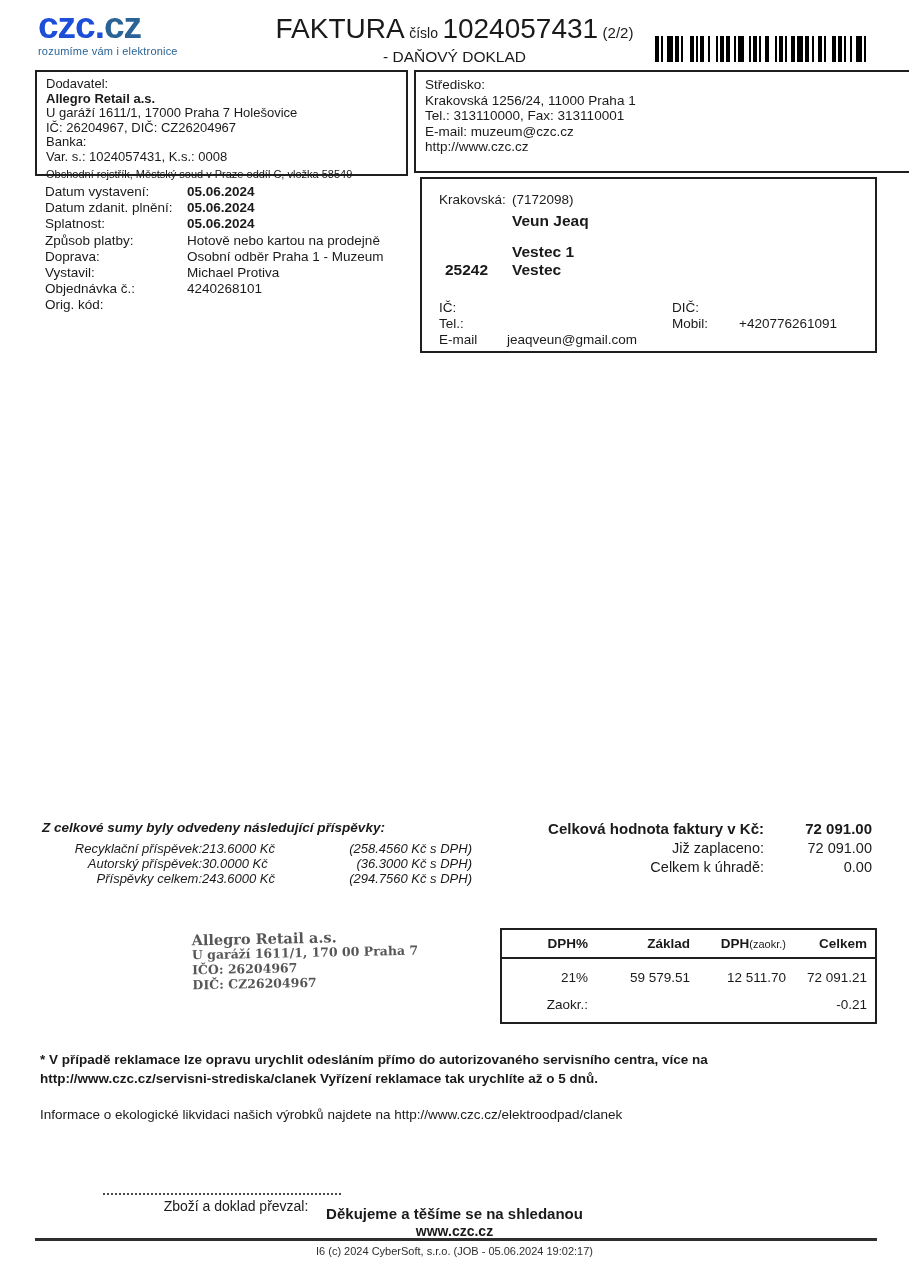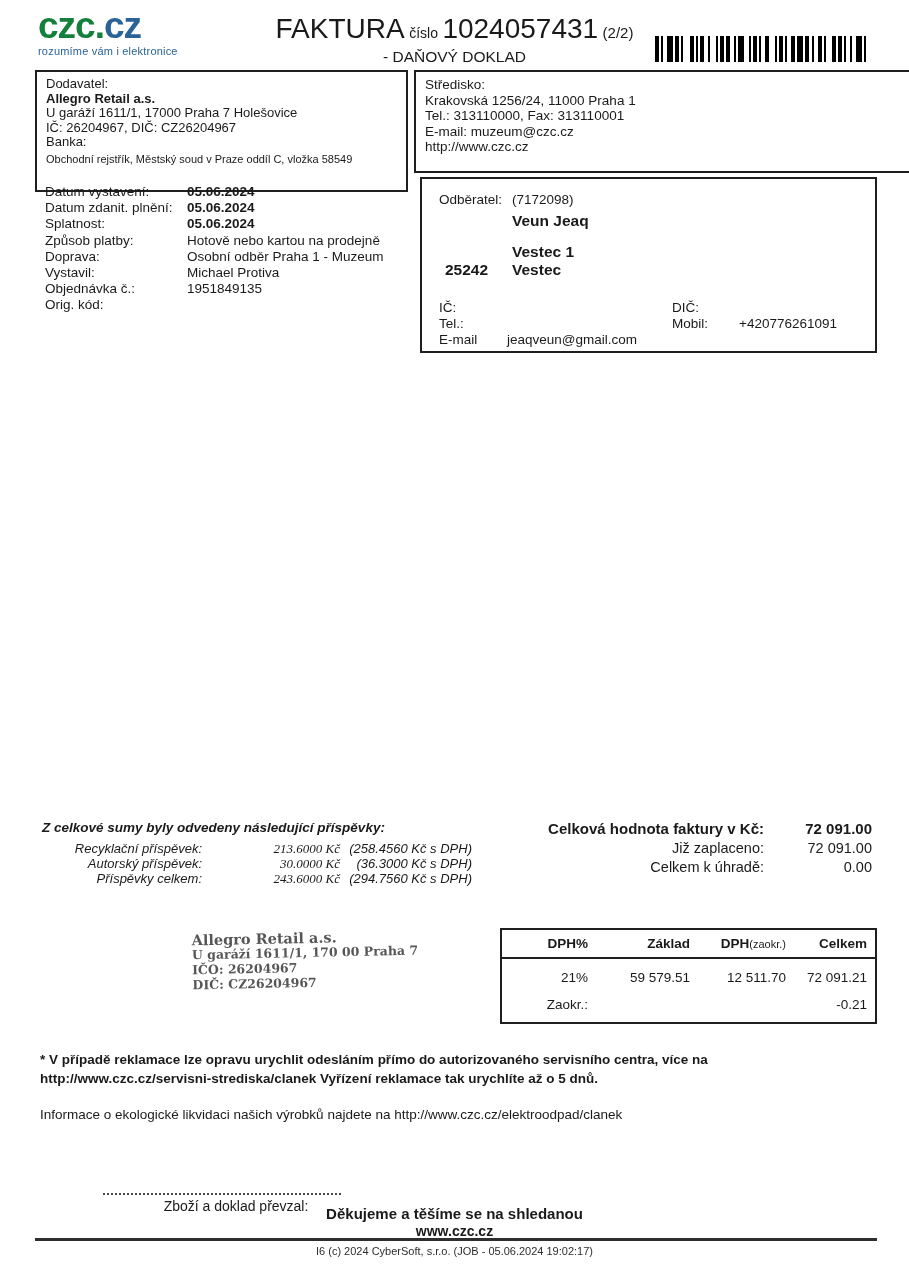--- a/index.html
+++ b/index.html
@@ -18,21 +18,21 @@
   .title-block{left:0;top:14px;width:909px;text-align:center;line-height:30px;}
   .title-big{font-size:28px;}
   .title-small{font-size:14px;}
   .title-num{font-size:28px;}
   .title-page{font-size:15px;}
   .subtitle{font-size:15.5px;line-height:18px;}
   .barcode{left:655px;top:36px;width:216px;height:26px;display:flex;align-items:stretch;}
   .barcode span{height:100%;}
 
   
-  .box-supplier{left:35px;top:70px;width:373px;height:122px;padding:5px 9px;font-size:13px;line-height:14.6px;}
+  .box-supplier{left:35px;top:70px;width:373px;height:106px;padding:5px 9px;font-size:13px;line-height:14.6px;}
   .box-branch{left:414px;top:70px;width:504px;height:103px;padding:5px 9px;font-size:13.5px;line-height:15.6px;}
   .registry{font-size:11px;margin-top:2px;}
 
   
   .details{left:45px;top:184px;width:370px;font-size:13.5px;line-height:16.2px;}
   .details .row{display:flex;}
   .details .lbl{width:142px;flex:0 0 142px;}
 
   
   .box-customer{left:420px;top:177px;width:457px;height:176px;font-size:13.5px;}
@@ -48,21 +48,21 @@
   .cust-mobil-lbl{left:250px;top:137px;}
   .cust-mobil{left:317px;top:137px;}
   .cust-email-lbl{left:17px;top:153px;}
   .cust-email{left:85px;top:153px;}
 
   
   .contrib{left:42px;top:820px;width:420px;}
   .contrib-title{font-size:13.5px;margin-bottom:7px;}
   .contrib .row{display:flex;font-size:13px;line-height:14.8px;}
   .contrib .c1{flex:0 0 160px;text-align:right;}
-  .contrib .c2{flex:0 0 138px;text-align:right;font-family:Liberation Serif, serif;}
+  .contrib .c2{flex:0 0 138px;text-align:left;}
   .contrib .c3{flex:0 0 132px;text-align:right;}
 
   
   .totals{left:485px;top:819px;width:387px;}
   .totals .row{display:flex;line-height:19.5px;font-size:14.5px;}
   .totals .row.first{font-size:15px;}
   .totals .lbl{flex:1;text-align:right;}
   .totals .val{flex:0 0 108px;text-align:right;}
 
   
@@ -97,21 +97,21 @@
   .footer-rule{left:35px;top:1238px;width:842px;height:3px;background:#2e2e2e;}
   .footer-meta{left:0;top:1245px;width:909px;text-align:center;font-size:11px;color:#2e2e2e;}
 </style>
 </head>
 <body>
 
 <div class="page">
 
   <div class="abs" style="left:38px;top:8px;">
     <div class="logo-main">
-      <span style="color: #15803d;">czc.</span><span style="color: rgb(42, 100, 150);">cz</span>
+      <span style="color: #1d4ed8;">czc.</span><span style="color: rgb(42, 100, 150);">cz</span>
     </div>
     <div class="logo-tag" style="color: rgb(42, 100, 150);">rozumíme vám i elektronice</div>
   </div>
 
   <div class="abs title-block">
     <div>
       <span class="title-big">FAKTURA</span>
       <span class="title-small">číslo</span>
       <span class="title-num">1024057431</span>
       <span class="title-page">(2/2)</span>
@@ -187,20 +187,21 @@
       <span style="flex:0 0 2.0377358490566038px;background:#000"></span>
       <span style="flex:0 0 4.0754716981132075px;background:#fff"></span>
     </div>
 
   <div class="abs box box-supplier">
     <div>Dodavatel:</div>
     <div class="b">Allegro Retail a.s.</div>
     <div>U garáží 1611/1, 17000 Praha 7 Holešovice</div>
     <div>IČ: 26204967, DIČ: CZ26204967</div>
     <div>Banka:</div>
+    <div>Var. s.: 1024057431, K.s.: 0008</div>
     <div class="registry">Obchodní rejstřík, Městský soud v Praze oddíl C, vložka 58549</div>
   </div>
 
   <div class="abs box box-branch">
     <div>Středisko:</div>
     <div>Krakovská 1256/24, 11000 Praha 1</div>
     <div>Tel.: 313110000, Fax: 313110001</div>
     <div>E-mail: muzeum@czc.cz</div>
     <div>http://www.czc.cz</div>
   </div>
@@ -225,30 +226,30 @@
     <div class="row">
         <span class="lbl">Doprava:</span>
         <span>Osobní odběr Praha 1 - Muzeum</span>
       </div>
     <div class="row">
         <span class="lbl">Vystavil:</span>
         <span>Michael Protiva</span>
       </div>
     <div class="row">
         <span class="lbl">Objednávka č.:</span>
-        <span>1951849135</span>
+        <span>4240268101</span>
       </div>
     <div class="row">
         <span class="lbl">Orig. kód:</span>
         <span></span>
       </div>
   </div>
 
   <div class="abs box box-customer">
-    <div class="abs cust-lbl">Odběratel:</div>
+    <div class="abs cust-lbl">Krakovská:</div>
     <div class="abs cust-code">(7172098)</div>
     <div class="abs cust-name b">Veun Jeaq</div>
     <div class="abs cust-street b">Vestec 1</div>
     <div class="abs cust-zip b">25242</div>
     <div class="abs cust-city b">Vestec</div>
     <div class="abs cust-ic">IČ:</div>
     <div class="abs cust-dic">DIČ:</div>
     <div class="abs cust-tel">Tel.:</div>
     <div class="abs cust-mobil-lbl">Mobil:</div>
     <div class="abs cust-mobil">+420776261091</div>

